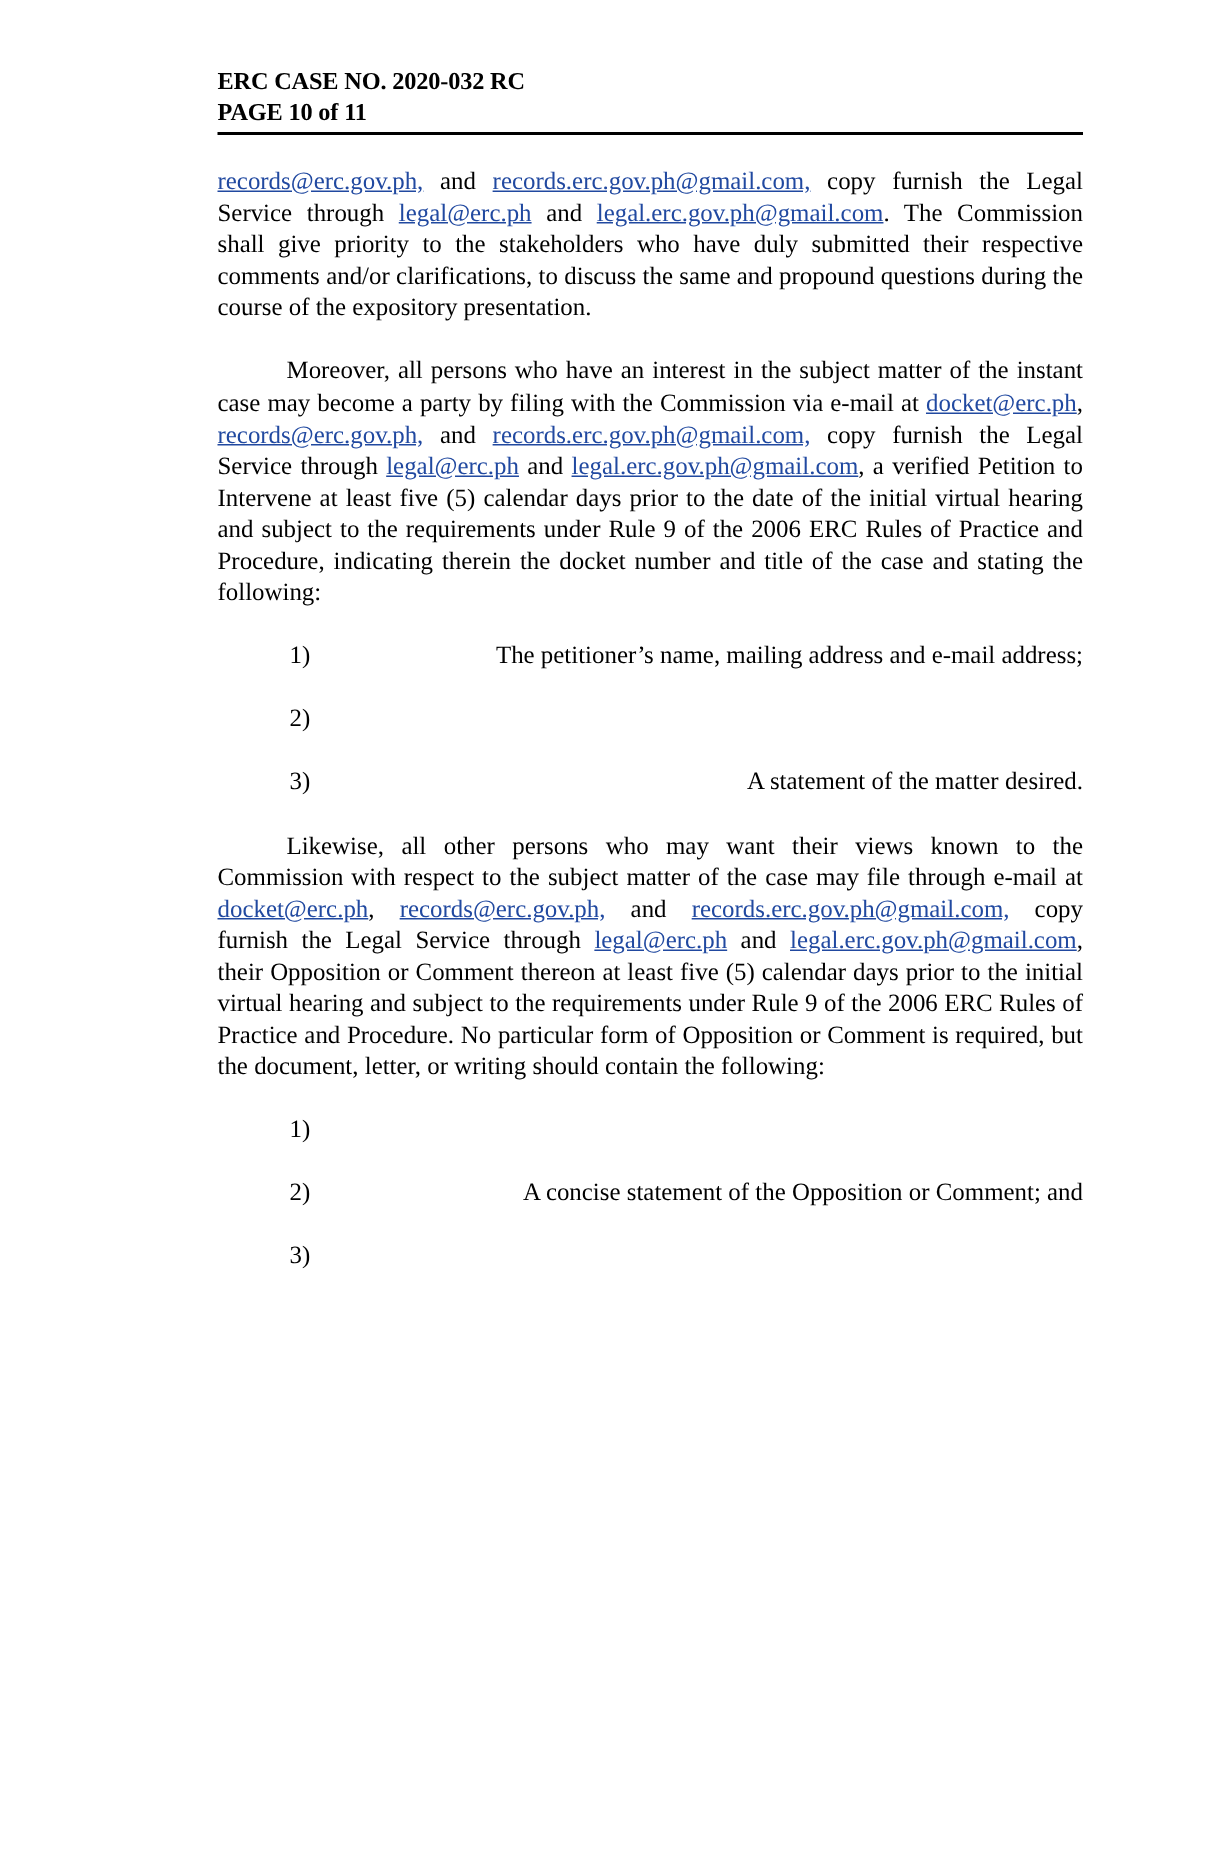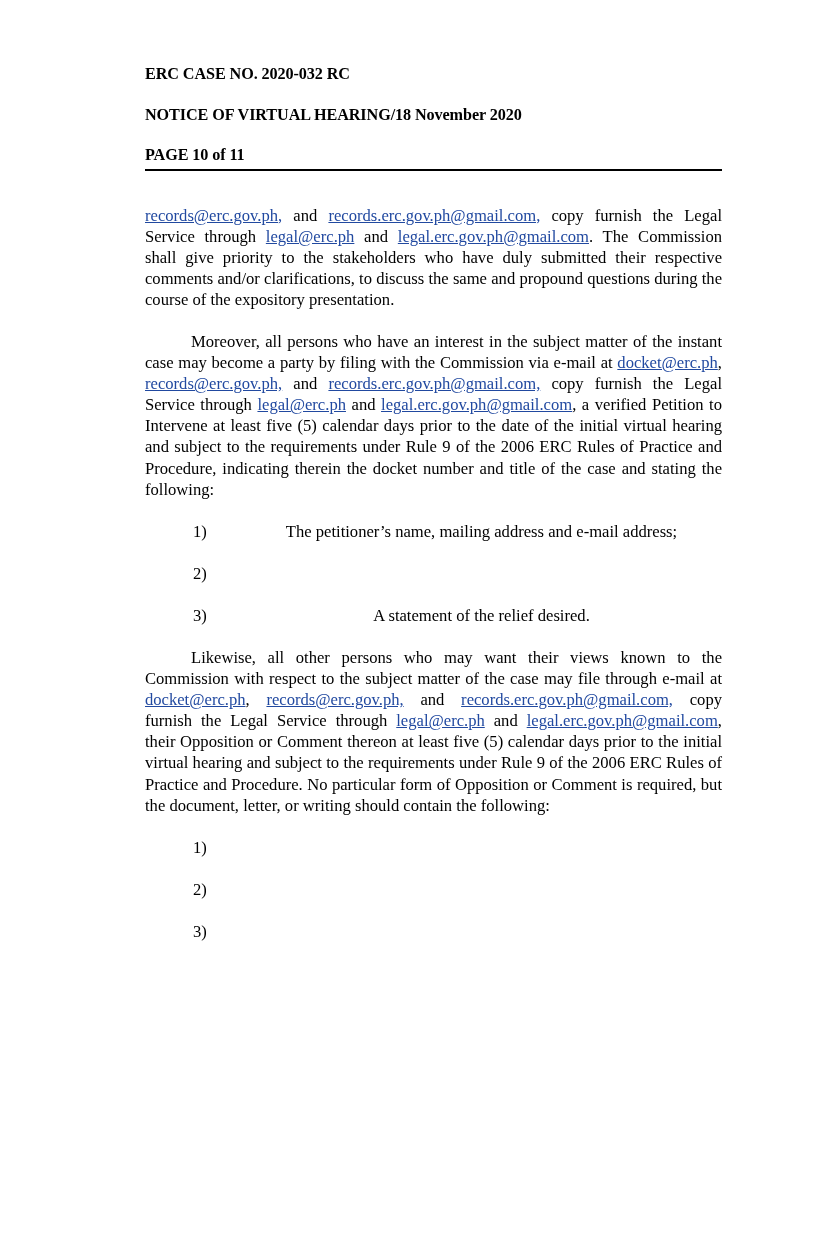--- a/index.html
+++ b/index.html
@@ -29,31 +29,31 @@
     width: 577px;
   }
 
   
   .doc-header {
     font-weight: bold;
     font-size: 16.2px;
     line-height: 20.5px;
     letter-spacing: -0.1px;
   }
-  .doc-header div { white-space: nowrap; margin-top: 20px; }
+  .doc-header div { white-space: nowrap; }
   .header-rule {
     border: 0;
     border-top: 2.4px solid #000000;
     margin: 3px 0 0 0;
     width: 100%;
   }
 
   
   .body-block {
-    margin-top: 34px;
+    margin-top: 20px;
     font-size: 16.6px;
     line-height: 21.1px;
   }
   p.para {
     margin: 0;
     text-align: justify;
     text-justify: inter-word;
     font-size: 16.6px;
     line-height: 21.1px;
   }
@@ -83,31 +83,30 @@
     font-size: 16.6px;
     line-height: 21.1px;
   }
   .numtext {
     flex: 1 1 auto;
     text-align: justify;
     text-justify: inter-word;
     font-size: 16.6px;
     line-height: 21.1px;
   }
-  .numtext.nojust { text-align: center; }
+  .numtext.nojust { text-align: right; }
 </style>
 </head>
 <body>
 
 <div class="page">
   <div class="content">
 
     <div class="doc-header">
       <div>ERC CASE NO. 2020-032 RC</div>
-      <div>NOTICE OF VIRTUAL HEARING/18 November 2020</div>
       <div>PAGE 10 of 11</div>
     </div>
     <hr class="header-rule">
 
     <div class="body-block">
 
       <p class="para"><a class="lnk" href="#">records@erc.gov.ph,</a><span> and </span><a class="lnk" href="#">records.erc.gov.ph@gmail.com,</a><span> copy furnish the Legal Service through </span><a class="lnk" href="#">legal@erc.ph</a><span> and </span><a class="lnk" href="#">legal.erc.gov.ph@gmail.com</a><span>. The Commission shall give priority to the stakeholders who have duly submitted their respective comments and/or clarifications, to discuss the same and propound questions during the course of the expository presentation.</span></p>
 
       <div class="gap-para"></div>
 
@@ -118,36 +117,37 @@
       <div class="numlist">
         <div class="numitem">
           <div class="num">1)</div>
           <div class="numtext nojust">The petitioner’s name, mailing address and e-mail address;</div>
         </div>
         <div class="numitem">
           <div class="num">2)</div>
         </div>
         <div class="numitem">
           <div class="num">3)</div>
-          <div class="numtext nojust">A statement of the relief desired.</div>
+          <div class="numtext nojust">A statement of the matter desired.</div>
         </div>
       </div>
 
       <div class="gap-list"></div>
 
       <p class="para indent"><span>Likewise, all other persons who may want their views known to the Commission with respect to the subject matter of the case may file through e-mail at </span><a class="lnk" href="#">docket@erc.ph</a><span>, </span><a class="lnk" href="#">records@erc.gov.ph,</a><span> and </span><a class="lnk" href="#">records.erc.gov.ph@gmail.com,</a><span> copy furnish the Legal Service through </span><a class="lnk" href="#">legal@erc.ph</a><span> and </span><a class="lnk" href="#">legal.erc.gov.ph@gmail.com</a><span>, their Opposition or Comment thereon at least five (5) calendar days prior to the initial virtual hearing and subject to the requirements under Rule 9 of the 2006 ERC Rules of Practice and Procedure. No particular form of Opposition or Comment is required, but the document, letter, or writing should contain the following:</span></p>
 
       <div class="gap-list"></div>
 
       <div class="numlist">
         <div class="numitem">
           <div class="num">1)</div>
         </div>
         <div class="numitem">
           <div class="num">2)</div>
+          <div class="numtext nojust">A concise statement of the Opposition or Comment; and</div>
         </div>
         <div class="numitem">
           <div class="num">3)</div>
         </div>
       </div>
 
     </div>
   </div>
 </div>
 

